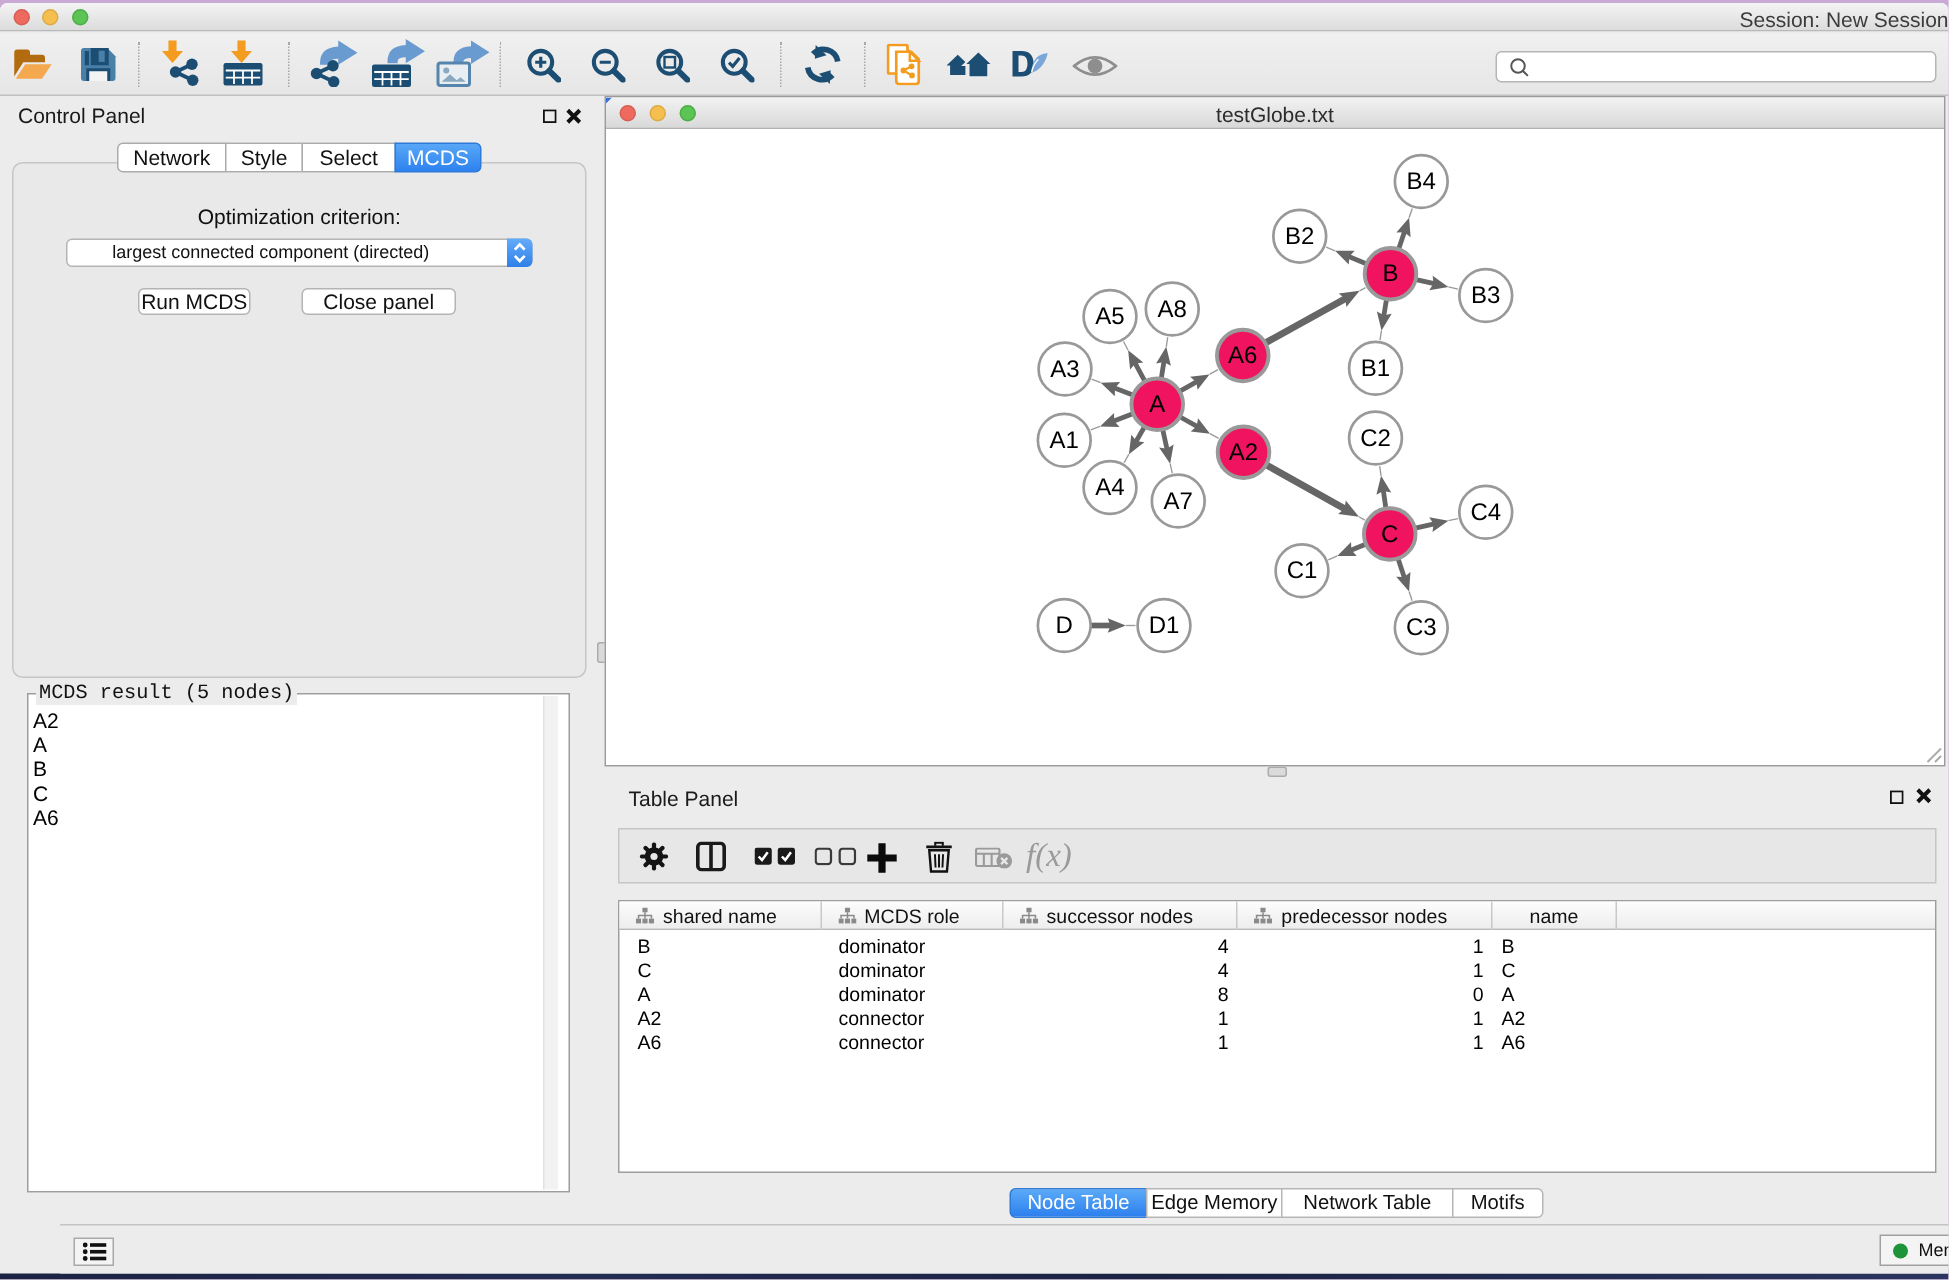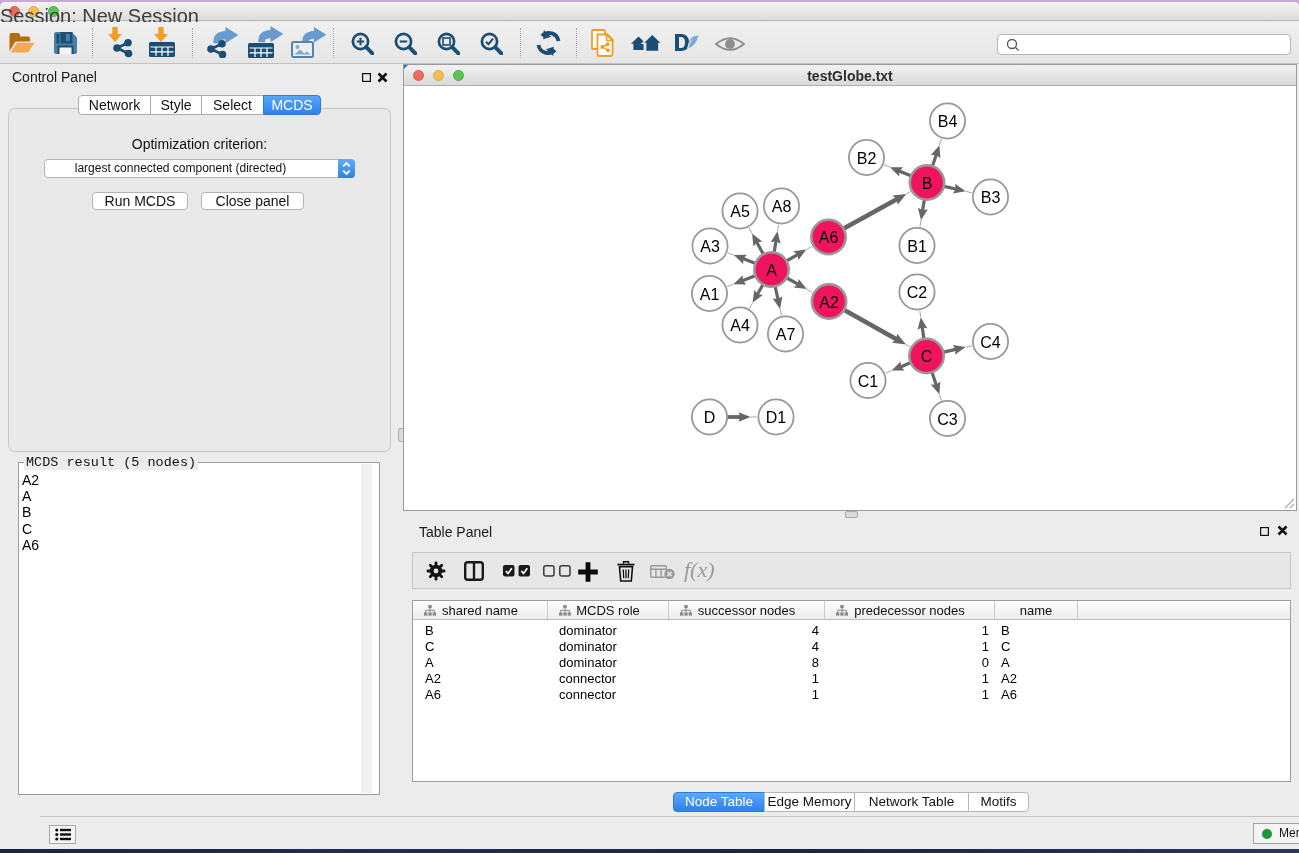--- a/index.html
+++ b/index.html
@@ -4,22 +4,22 @@
 * { margin:0; padding:0; box-sizing:border-box; }
 html,body { width:1299px; height:853px; overflow:hidden; }
 body { font-family:"Liberation Sans", sans-serif; background:#c9aad6; position:relative; }
 #deskbottom { position:absolute; left:0; top:846px; width:1299px; height:7px;
   background:linear-gradient(90deg,#1a2342,#232c52 30%,#1a2342 60%,#2a3560); }
 #main { position:absolute; left:0; top:2px; width:1299px; height:847px;
   background:#ececec; border-radius:5px 5px 0 0; }
 #titlebar { position:absolute; left:0; top:0; width:1299px; height:19px;
   background:linear-gradient(#f4f4f4,#dcdcdc); border-bottom:1px solid #b8b8b8;
   border-radius:5px 5px 0 0; }
-#titlebar .t { position:absolute; width:100%; text-align:left; top:3px;
-  font-size:20px; color:#3c3c3c; }
+#titlebar .t { position:absolute; width:100%; text-align:right; top:3px;
+  font-size:14px; color:#3c3c3c; }
 .light { position:absolute; width:11px; height:11px; border-radius:50%; }
 #toolbar { position:absolute; left:0; top:20px; width:1299px; height:42px;
   background:linear-gradient(#f0f0f0,#e6e6e6); border-bottom:1px solid #c0c0c0; }
 .tsep { position:absolute; top:6px; height:30px; width:0;
   border-left:1px dotted #a8a8a8; }
 .ticon { position:absolute; }
 #searchbox { position:absolute; left:997px; top:12px; width:294px; height:21px;
   background:#fff; border:1px solid #b5b5b5; border-radius:4px; }
 #cp-title { position:absolute; left:12px; top:67px; font-size:14px; color:#1a1a1a; }
 .winbtn { position:absolute; }
@@ -51,21 +51,21 @@
 #membtn { position:absolute; right:11px; top:6px; width:75px; height:21px;
   background:#f4f4f4; border:1px solid #a0a0a0; font-size:12px; color:#111;
   line-height:19px; text-align:left; padding-left:25px; }
 #memdot { position:absolute; left:8px; top:5px; width:10px; height:10px;
   border-radius:50%; background:#1d9437; }
 #gwin { position:absolute; left:403px; top:62px; width:894px; height:447px;
   background:#fff; border:1px solid #9b9b9b; }
 #gwin-title { position:absolute; left:0; top:0; width:100%; height:21px;
   background:linear-gradient(#f2f2f2,#d9d9d9); border-bottom:1px solid #b0b0b0; }
 #gwin-title .t { position:absolute; width:100%; top:3px; text-align:center;
-  font-size:14px; color:#2c2c2c;font-weight:bold; }
+  font-size:14px; color:#2c2c2c; }
 #graph { position:absolute; left:0px; top:21px; }
 #tp-title { position:absolute; left:419px; top:522px; font-size:14px; color:#1a1a1a; }
 #tp-toolbar { position:absolute; left:412px; top:550px; width:879px; height:37px;
   background:#e7e7e7; border:1px solid #c6c6c6; }
 #tp-table { position:absolute; left:412px; top:598px; width:879px; height:182px;
   background:#fff; border:1px solid #9d9d9d; }
 .th { position:absolute; top:0; height:19px;
   border-right:1px solid #c8c8c8; font-size:13px; color:#111; text-align:center;
   line-height:19px; }
 #th-row { position:absolute; left:0; top:0; width:877px; height:19px;
@@ -231,21 +231,21 @@
     <div class="cptab" style="left:123px; width:63px;">Select</div>
     <div class="cptab" style="left:185px; width:58px; background:linear-gradient(#58a7f7,#2e82ef); color:#fff; border-color:#2e7ad8; border-radius:0 4px 4px 0;">MCDS</div>
   </div>
   <div id="opt-label">Optimization criterion:</div>
   <div id="dropdown">largest connected component (directed)
     <div id="dd-btn"><svg width="17" height="19" viewBox="0 0 17 19">
       <path d="M5.2 7.4 L8.5 4 L11.8 7.4" fill="none" stroke="#fff" stroke-width="1.8"></path>
       <path d="M5.2 11.6 L8.5 15 L11.8 11.6" fill="none" stroke="#fff" stroke-width="1.8"></path>
     </svg></div>
   </div>
-  <div class="btn" style="left:92px; top:190px; width:96px;">Run MCDS</div>
+  <div class="btn" style="left:92px; top:190px; width:75px;">Run MCDS</div>
   <div class="btn" style="left:201px; top:190px; width:103px;">Close panel</div>
   <div id="mcds-white"></div>
   <div id="mcds-scroll"></div>
   <div id="mcds-label">MCDS result (5 nodes)</div>
   <div id="mcds-list">A2<br>A<br>B<br>C<br>A6</div>
 
   <div style="position:absolute;left:398px;top:426px;width:8px;height:14px;background:#dadada;border:1px solid #ababab;border-radius:2px;"></div>
   <div style="position:absolute;left:845px;top:509px;width:13px;height:7px;background:#dadada;border:1px solid #ababab;border-radius:2px;"></div>
 
   <div id="gwin">

